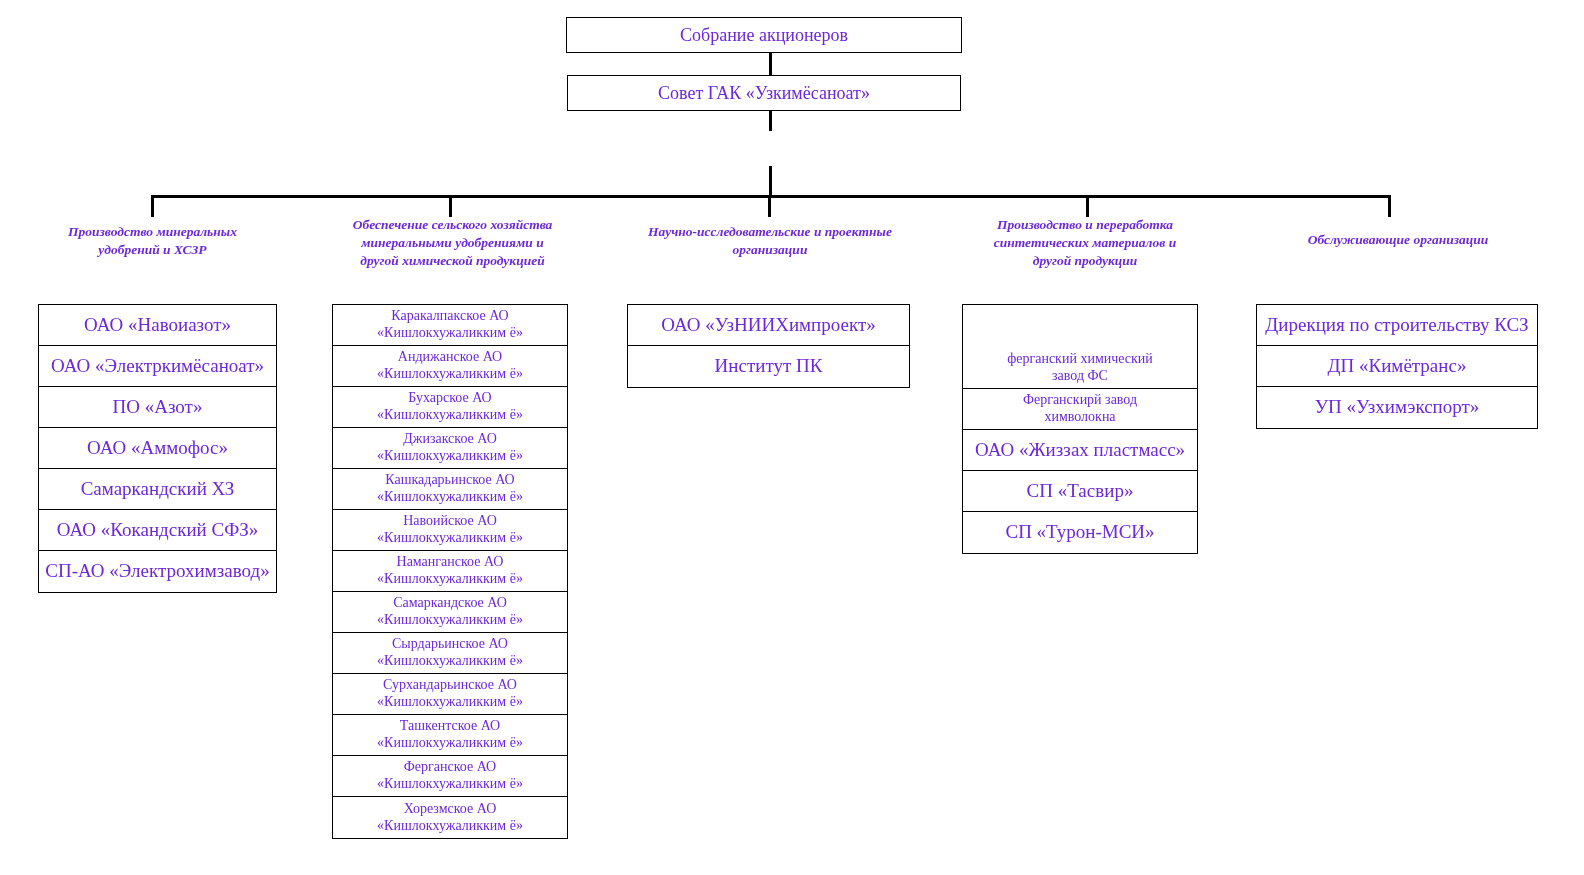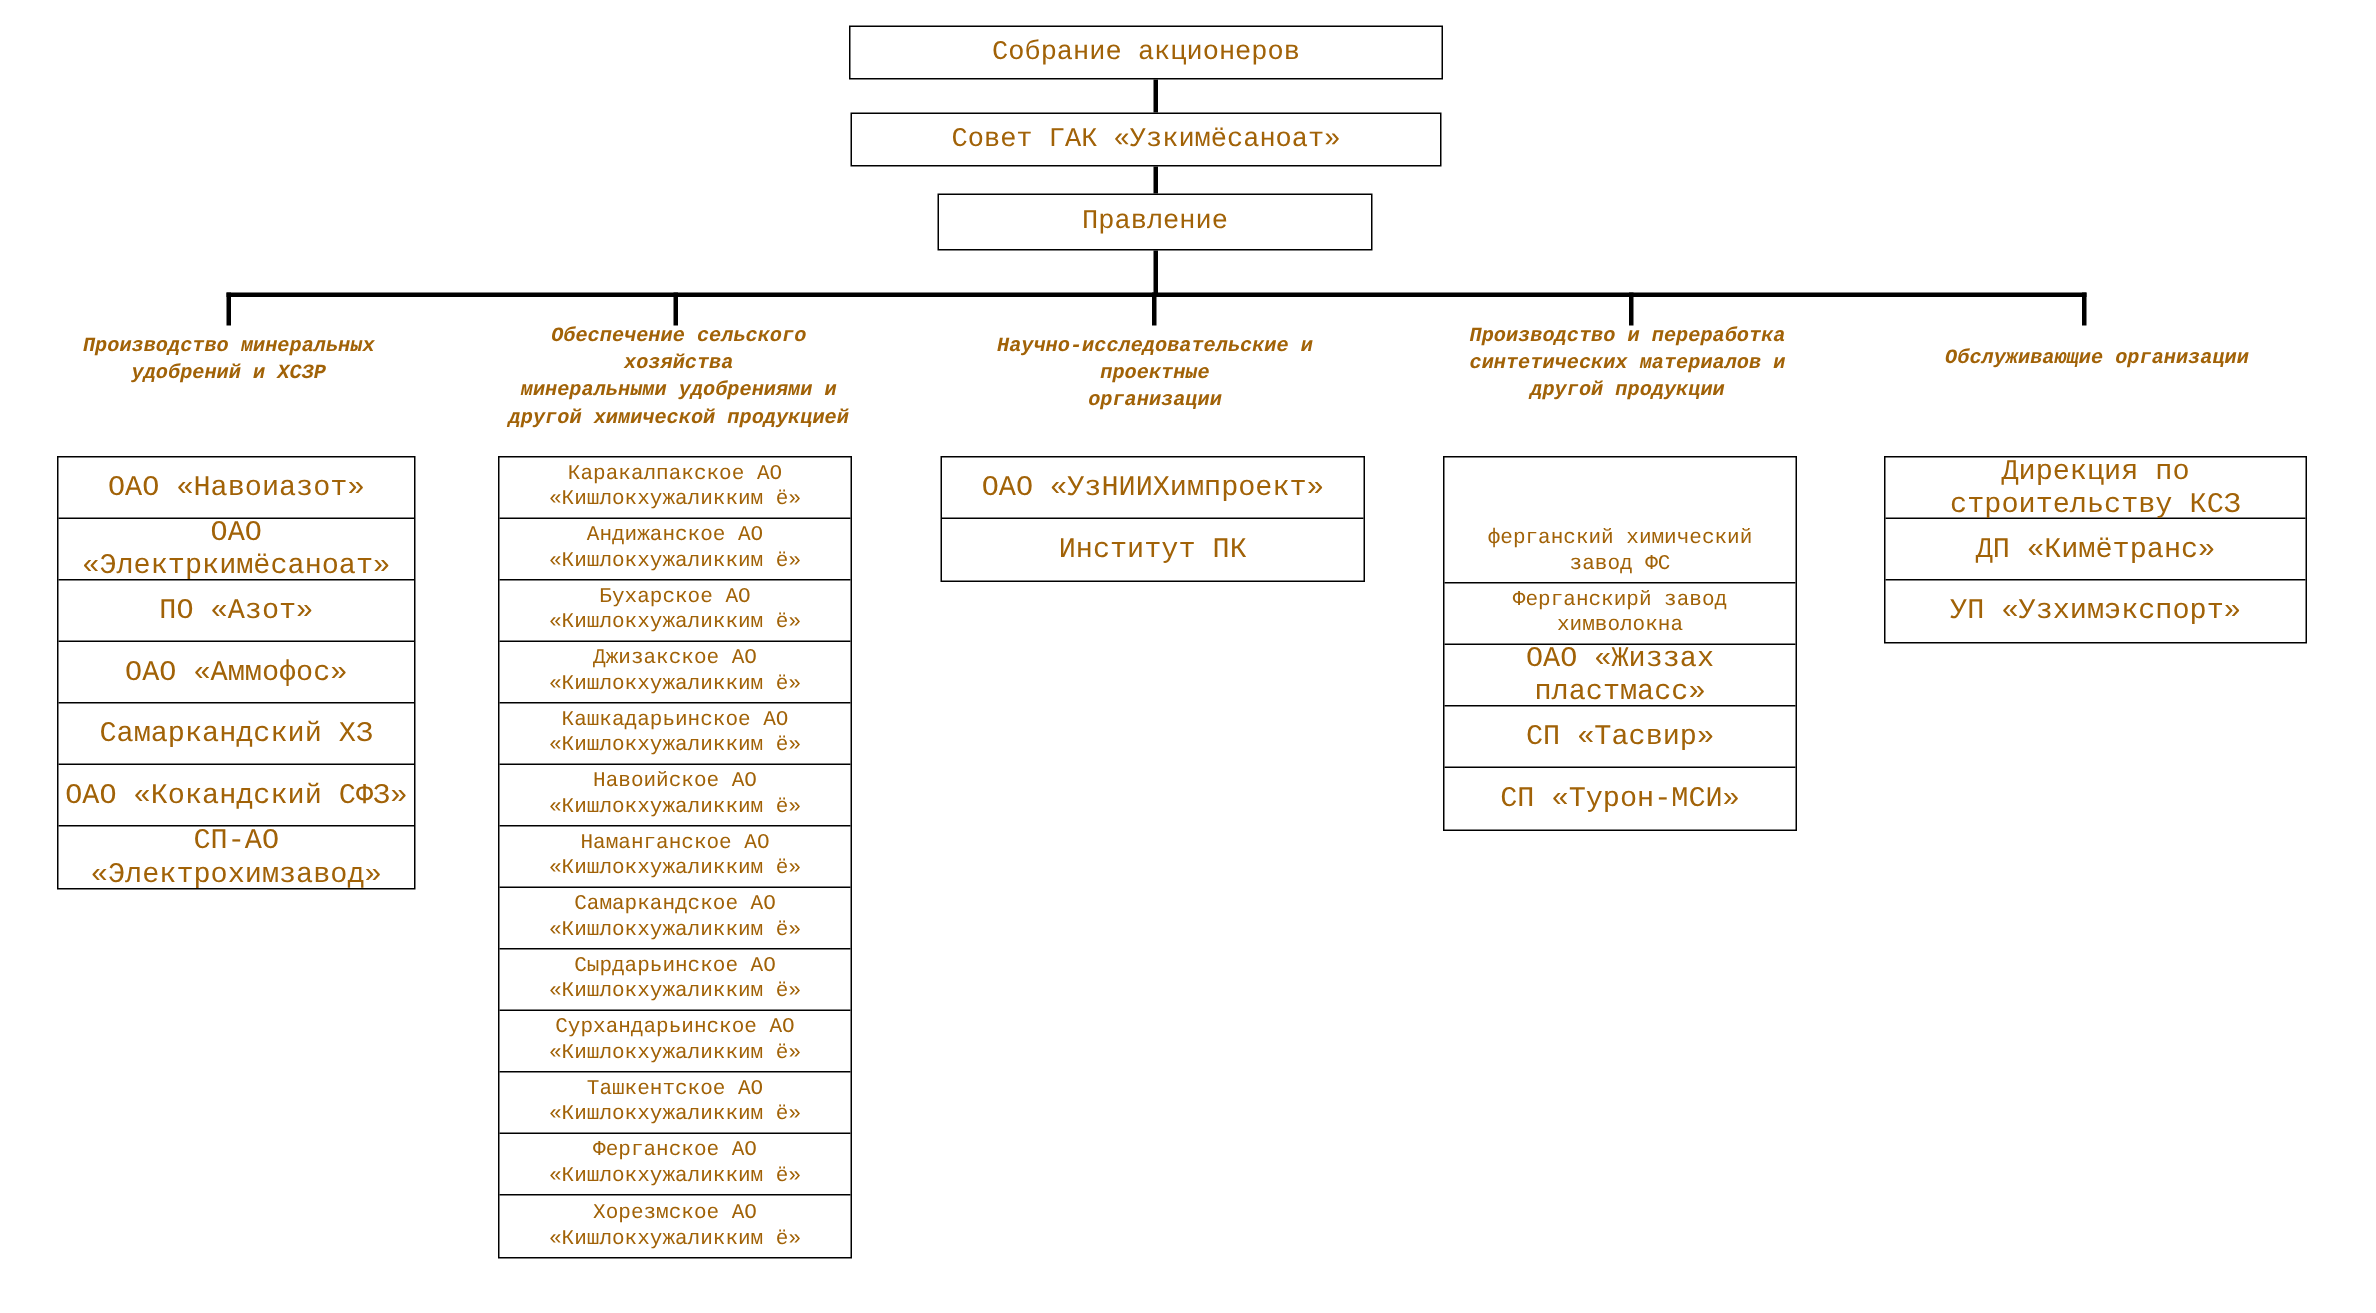--- a/index.html
+++ b/index.html
@@ -5,22 +5,22 @@
   html, body {
     margin: 0;
     padding: 0;
     background: #ffffff;
   }
   #canvas {
     position: relative;
     width: 1552px;
     height: 875px;
     background: #ffffff;
-    font-family: Liberation Mono, monospace;
-    color: #a16207;
+    font-family: Liberation Serif, serif;
+    color: #6d28d9;
     overflow: hidden;
   }
 
   
   .topbox {
     position: absolute;
     box-sizing: border-box;
     border: 1.6px solid #000000;
     background: #ffffff;
     display: flex;
@@ -107,23 +107,20 @@
   </div>
 
   <div class="vline" style="left:769px; top:52px; height:25px;"></div>
 
   <div class="topbox" style="left:567px; top:75px; width:394px; height:36px;">
     <span>Совет ГАК «Узкимёсаноат»</span>
   </div>
 
   <div class="vline" style="left:769px; top:110px; height:21px;"></div>
 
-  <div class="topbox" style="left:625px; top:129px; width:290px; height:38px;">
-    <span>Правление</span>
-  </div>
 
   <div class="vline" style="left:769px; top:166px; height:31px;"></div>
 
   <div class="busline" style="left:151px; top:195px; width:1240px;"></div>
 
   <div class="droptick" style="left:151px; top:195px; height:22px;"></div>
   <div class="droptick" style="left:449px; top:195px; height:22px;"></div>
   <div class="droptick" style="left:768px; top:195px; height:22px;"></div>
   <div class="droptick" style="left:1086px; top:195px; height:22px;"></div>
   <div class="droptick" style="left:1388px; top:195px; height:22px;"></div>

